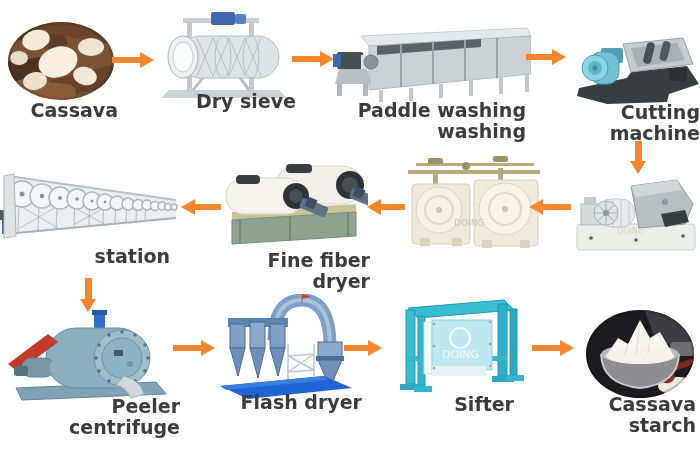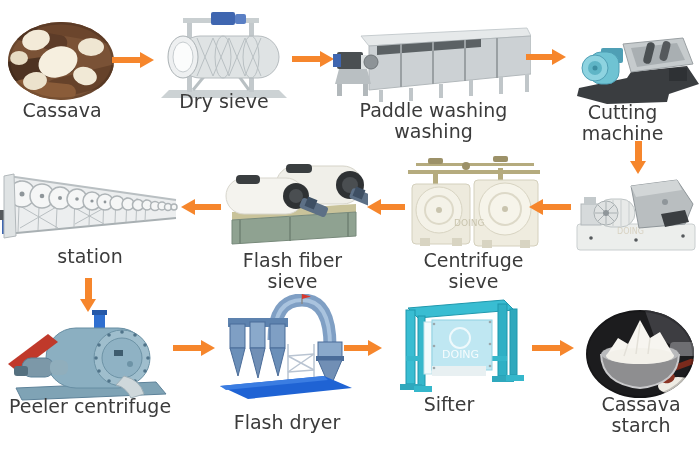--- a/index.html
+++ b/index.html
@@ -2,22 +2,22 @@
 <html style="--background: #ffffff; --arrow: #f6862c; --label-text: #3b3b3b;"><head>
 <meta charset="utf-8">
 <style>
   html,body{margin:0;padding:0;background:#fff;}
   #canvas{
     position:relative;width:700px;height:450px;overflow:hidden;
     background:var(--background,#ffffff);
     font-family:"DejaVu Sans","Liberation Sans",sans-serif;
   }
   .step-label{
-    position:absolute;text-align:center;color:var(--label-text,#3b3b3b);
-    font-size:19px;line-height:21px;letter-spacing:0;
+    position:absolute;text-align:right;color:var(--label-text,#3b3b3b);
+    font-size:19px;line-height:21px;letter-spacing:0;font-weight:bold;
   }
   .illus{position:absolute;}
   
   .arrow{position:absolute;display:flex;align-items:center;}
   .arrow.h{height:16px;}
   .arrow.v{flex-direction:column;align-items:center;}
   .arrow .shaft-h{flex:1;height:6px;background:var(--arrow,#f6862c);}
   .arrow .shaft-v{flex:1;width:7px;background:var(--arrow,#f6862c);}
   .arrow .head-right{width:0;height:0;border-top:8px solid transparent;border-bottom:8px solid transparent;border-left:14px solid var(--arrow,#f6862c);}
   .arrow .head-left{width:0;height:0;border-top:8px solid transparent;border-bottom:8px solid transparent;border-right:14px solid var(--arrow,#f6862c);}
@@ -239,21 +239,21 @@
       <rect x="16" y="13" width="24" height="9" rx="4" fill="#3a3e40"></rect>
     </g>
     <g>
       <rect x="80" y="40" width="28" height="11" rx="3" fill="#5d7086" transform="rotate(22 94 45)"></rect>
       <rect x="130" y="30" width="26" height="11" rx="3" fill="#5d7086" transform="rotate(22 143 35)"></rect>
       <rect x="86" y="36" width="10" height="10" fill="#3e4f63" transform="rotate(22 91 41)"></rect>
       <rect x="134" y="26" width="10" height="10" fill="#3e4f63" transform="rotate(22 139 31)"></rect>
     </g>
   </svg>
   <div class="step-label" style="left:215px;top:250px;width:155px">
-    <div>Flash fiber sieve</div>
+    <div>Fine fiber dryer</div>
   </div>
 
   <div class="arrow h" style="left:367px;top:199px;width:38px">
     <div class="head-left"></div>
       <div class="shaft-h"></div>
   </div>
 
   <svg class="illus" style="left:406px;top:154px" width="136" height="100" viewBox="0 0 136 100">
     <g fill="#b5ab7e">
       <rect x="2" y="16" width="132" height="4"></rect>
@@ -277,23 +277,20 @@
     <g>
       <rect x="68" y="26" width="64" height="66" rx="4" fill="#efecdf" stroke="#d4d0bd"></rect>
       <circle cx="99" cy="55" r="26" fill="#f6f4ea" stroke="#d8d4c2"></circle>
       <circle cx="99" cy="55" r="16" fill="none" stroke="#ddd9c8" stroke-width="2"></circle>
       <circle cx="99" cy="55" r="3" fill="#c9c4ae"></circle>
       <rect x="76" y="86" width="10" height="8" fill="#d8d4c2"></rect>
         <rect x="114" y="86" width="10" height="8" fill="#d8d4c2"></rect>
     </g>
     <text x="48" y="72" font-size="9" fill="#c9c4ae">DOING</text>
   </svg>
-  <div class="step-label" style="left:396px;top:250px;width:155px">
-    <div>Centrifuge sieve</div>
-  </div>
 
   <div class="arrow h" style="left:529px;top:199px;width:42px">
     <div class="head-left"></div>
       <div class="shaft-h"></div>
   </div>
 
   <svg class="illus" style="left:573px;top:170px" width="126" height="84" viewBox="0 0 126 84">
     <rect x="4" y="54" width="118" height="26" rx="3" fill="#eceeec" stroke="#c9cecf"></rect>
     <circle cx="18" cy="68" r="1.8" fill="#55595c"></circle>
       <circle cx="63" cy="70" r="1.8" fill="#55595c"></circle>
@@ -396,21 +393,21 @@
       <polygon points="54,54 69,54 62,82" fill="#6b8fb8" stroke="#4a6c99"></polygon>
     </g>
     <g>
       <rect x="102" y="48" width="24" height="18" fill="#8aa9cb" stroke="#4a6c99"></rect>
       <rect x="100" y="62" width="28" height="5" fill="#4a6c99"></rect>
       <polygon points="102,66 126,66 114,94" fill="#718fb5" stroke="#4a6c99"></polygon>
     </g>
     <polygon points="4,92 108,82 136,94 32,105" fill="#1f63d4"></polygon>
     <polygon points="4,92 108,82 112,86 10,96" fill="#3b7de2"></polygon>
   </svg>
-  <div class="step-label" style="left:212px;top:412px;width:150px">
+  <div class="step-label" style="left:212px;top:392px;width:150px">
     <div>Flash dryer</div>
   </div>
 
   <div class="arrow h" style="left:344px;top:340px;width:38px">
     <div class="shaft-h"></div>
       <div class="head-right"></div>
   </div>
 
   <svg class="illus" style="left:388px;top:296px" width="138" height="104" viewBox="0 0 138 104">
     <g>

